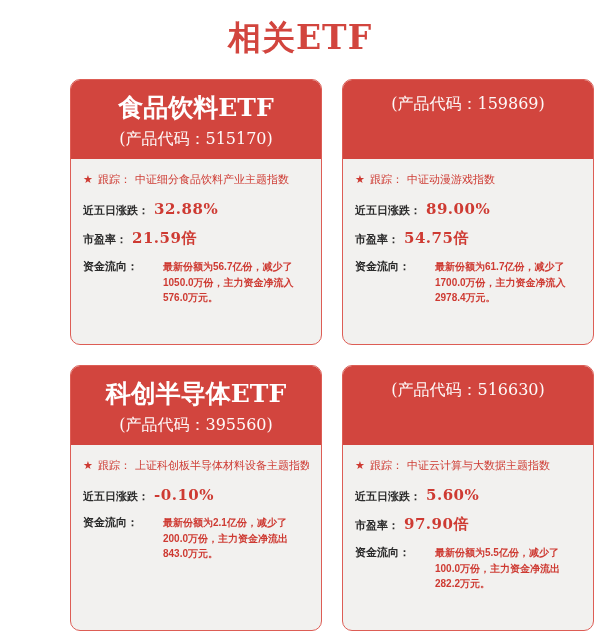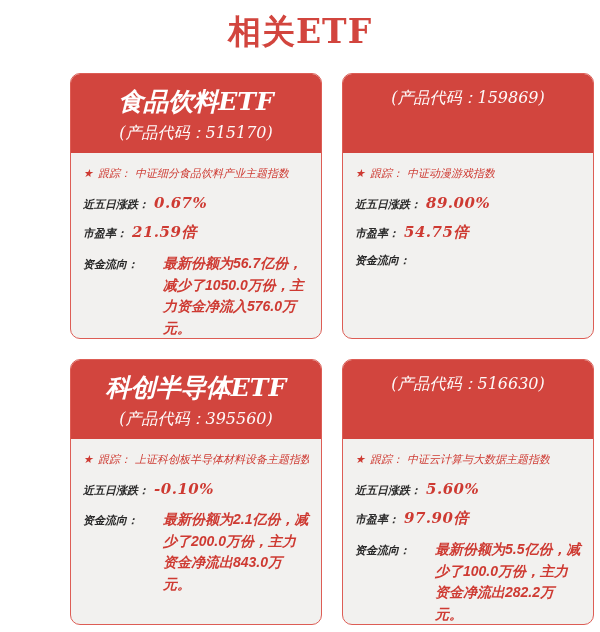--- a/index.html
+++ b/index.html
@@ -4,38 +4,37 @@
 <style>
   :root{
     --brand-red:#d2453e;
     --value-red:#ce3a32;
     --body-bg:#f2f1ef;
     --border-red:#dd5d55;
     --label-dark:#2b2b2b;
   }
   *{margin:0;padding:0;box-sizing:border-box;}
   html,body{width:600px;background:#ffffff;font-family:"Liberation Sans",sans-serif;}
-  .page{width:600px;height:632px;background:#fff;padding-top:10px;}
+  .page{width:600px;height:632px;background:#fff;padding-top:16px;}
   .page-title{
     text-align:center;
     color:var(--brand-red);
     font-family:"DejaVu Serif","Liberation Serif",serif;
     font-weight:bold;
     font-size:33px;
     letter-spacing:1px;
     margin-bottom:18px;
   }
   .grid{
     width:460px;
     margin:0 auto;
     display:grid;
     grid-template-columns:252px 252px;
     column-gap:20px;
     row-gap:20px;
-    font-style:italic;
   }
   .card{
     width:252px;
     height:266px;
     border:1px solid var(--border-red);
     border-radius:10px;
     overflow:hidden;
     background:var(--body-bg);
   }
   .card-header{
@@ -93,21 +92,21 @@
   .val{
     color:var(--value-red);
     font-weight:bold;
   }
   .num{
     font-family:"DejaVu Serif","Liberation Serif",serif;
     font-size:15px;
     letter-spacing:0.5px;
   }
   .flow{
-    font-size:14px;
+    font-size:10px;
     line-height:1.55;
     flex:1;
   }
   .flow-row{margin-bottom:9px;gap:20px;}
 </style>
 </head>
 <body>
 
 <div class="page">
   <div class="page-title">相关ETF</div>
@@ -120,21 +119,21 @@
         <div class="etf-code">(产品代码：515170)</div>
       </div>
       <div class="card-body">
         <div class="row track-row">
           <span class="star">★</span>
           <span class="track-label">跟踪：</span>
           <span class="track-value">中证细分食品饮料产业主题指数</span>
         </div>
         <div class="row">
           <span class="lbl">近五日涨跌：</span>
-          <span class="val num">0.67%</span>
+          <span class="val num">32.88%</span>
         </div>
         <div class="row">
           <span class="lbl">市盈率：</span>
           <span class="val num">21.59倍</span>
         </div>
         <div class="row flow-row">
           <span class="lbl">资金流向：</span>
           <span class="val flow">最新份额为56.7亿份，减少了1050.0万份，主力资金净流入576.0万元。</span>
         </div>
 
@@ -154,20 +153,21 @@
         <div class="row">
           <span class="lbl">近五日涨跌：</span>
           <span class="val num">89.00%</span>
         </div>
         <div class="row">
           <span class="lbl">市盈率：</span>
           <span class="val num">54.75倍</span>
         </div>
         <div class="row flow-row">
           <span class="lbl">资金流向：</span>
+          <span class="val flow">最新份额为61.7亿份，减少了1700.0万份，主力资金净流入2978.4万元。</span>
         </div>
 
       </div>
     </div>
 
     <div class="card">
       <div class="card-header">
         <div class="etf-name">科创半导体ETF</div>
         <div class="etf-code">(产品代码：395560)</div>
       </div>

